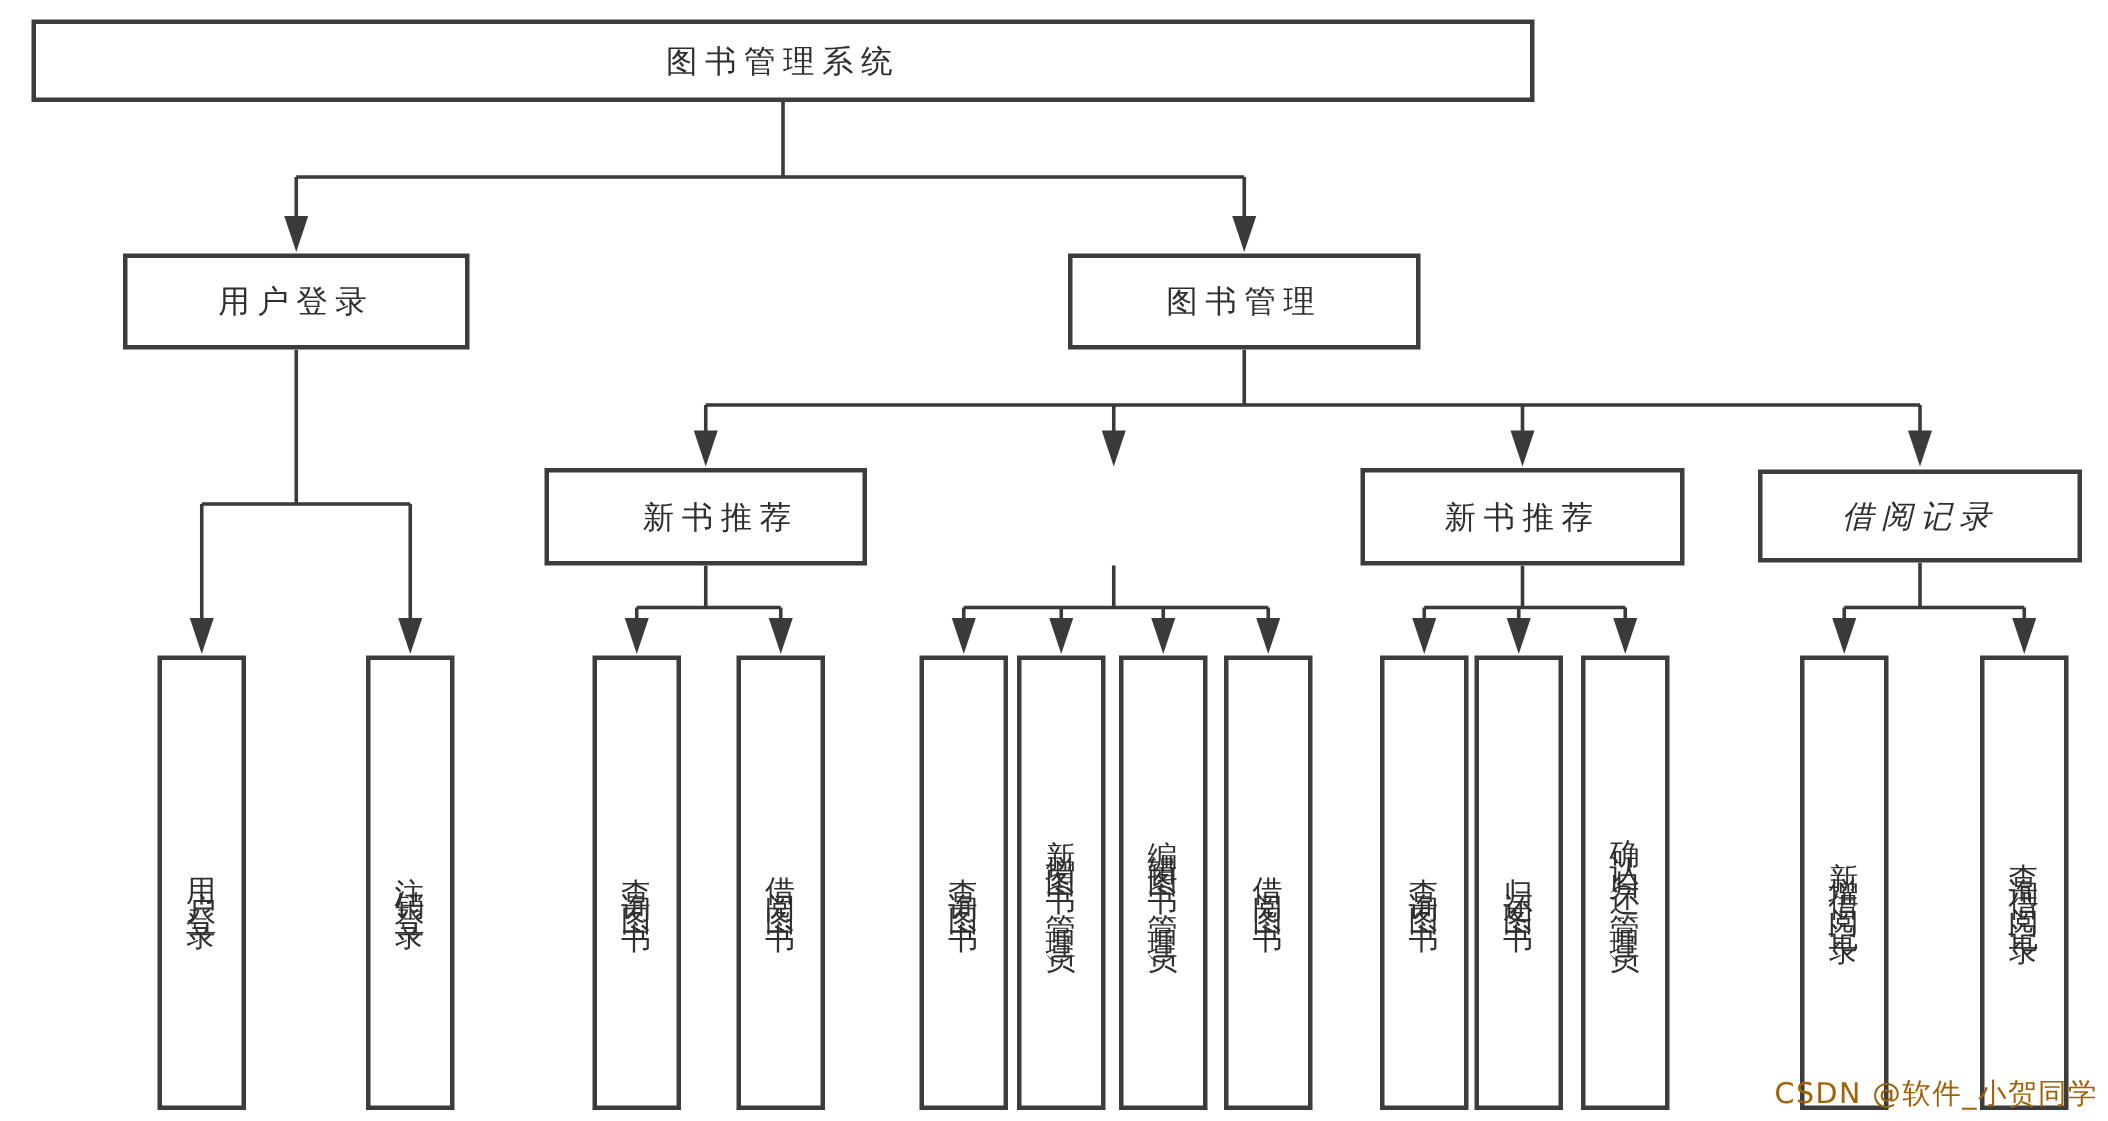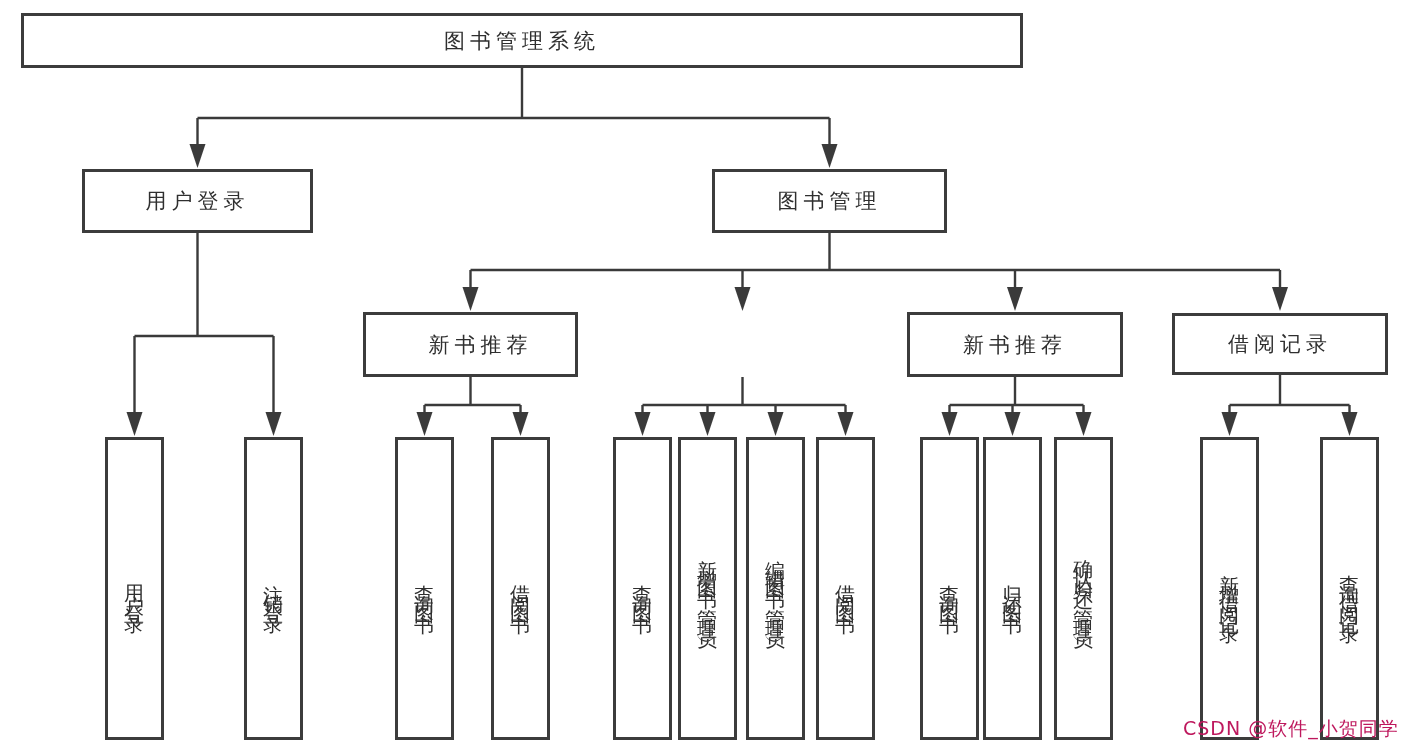--- a/index.html
+++ b/index.html
@@ -53,21 +53,21 @@
     letter-spacing: 10px;
     line-height: 1;
     color: #2f2f2f;
     white-space: nowrap;
   }
   .watermark {
     position: absolute;
     left: 1183px;
     top: 716px;
     font-size: 19px;
-    color: #be185d;
+    color: #a16207;
     letter-spacing: 1px;
     white-space: nowrap;
     z-index: 5;
   }
 </style>
 </head>
 <body>
 
 <div id="canvas">
 
@@ -131,21 +131,21 @@
   <div class="hnode" style="left:712px; top:169px; width:235px; height:64px;text-align:right;">
     <span>图书管理</span>
   </div>
 
   <div class="hnode" style="left:363px; top:312px; width:215px; height:65px;padding-left:20px;">
     <span>新书推荐</span>
   </div>
   <div class="hnode" style="left:907px; top:312px; width:216px; height:65px;">
     <span>新书推荐</span>
   </div>
-  <div class="hnode" style="left:1172px; top:313px; width:216px; height:62px;">
+  <div class="hnode" style="left:1172px; top:313px; width:216px; height:62px;font-style:italic;">
     <span>借阅记录</span>
   </div>
 
   <div class="leaf" style="left:105px;">
     <span class="vtext">用户登录</span>
   </div>
   <div class="leaf" style="left:244px;">
     <span class="vtext">注销登录</span>
   </div>
 

